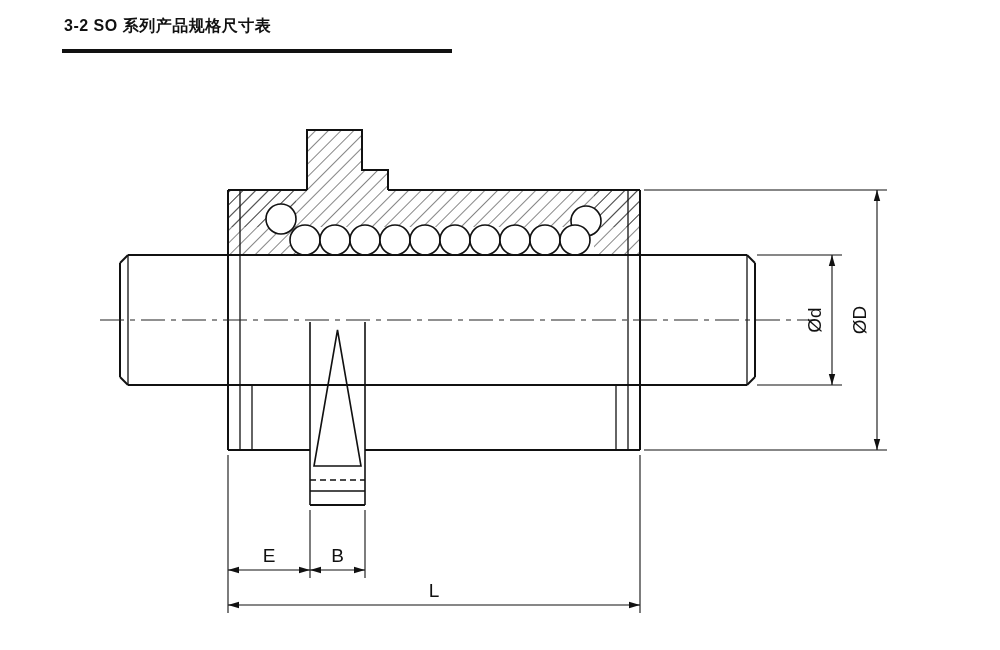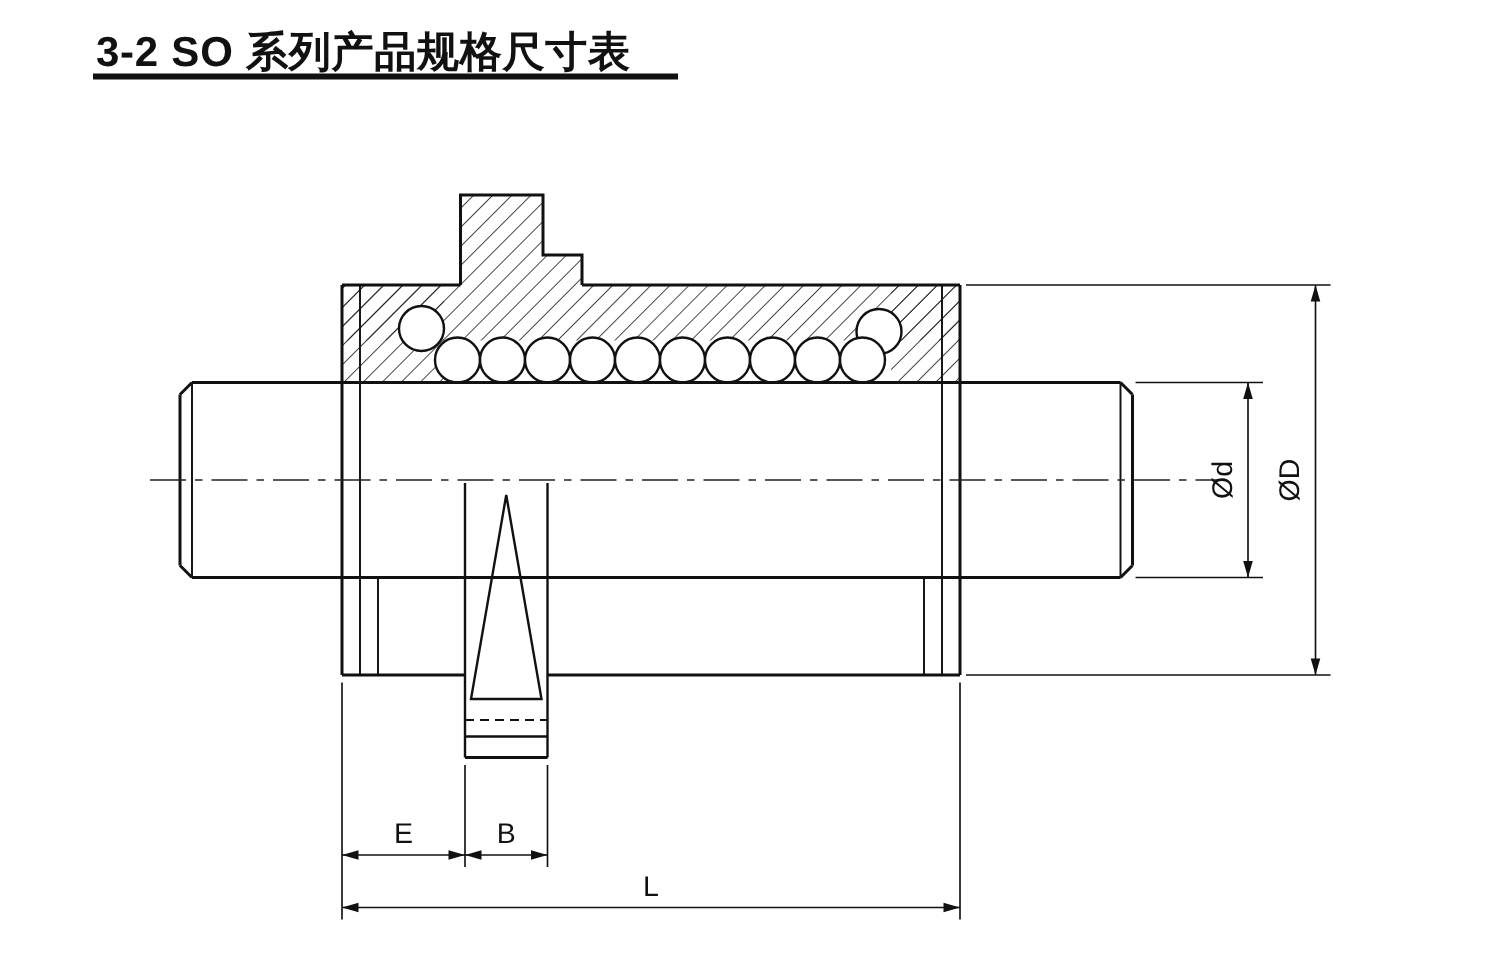--- a/index.html
+++ b/index.html
@@ -3,21 +3,21 @@
 <meta charset="utf-8">
 <style>
   html,body{margin:0;padding:0;}
   body{
     width:1000px;height:650px;position:relative;overflow:hidden;
     background:#ffffff;
     font-family:"Liberation Sans",sans-serif;
   }
   .page-title{
     position:absolute;left:64px;top:16px;
-    font-size:28px;font-weight:bold;color:#111;
+    font-size:16px;font-weight:bold;color:#111;
     letter-spacing:.5px;white-space:nowrap;
   }
   .title-rule{
     position:absolute;left:62px;top:49px;width:390px;height:3.5px;background:#111;
   }
   svg{position:absolute;left:0;top:0;}
   text{font-family:"Liberation Sans",sans-serif;fill:#111;}
 </style>
 </head>
 <body>

